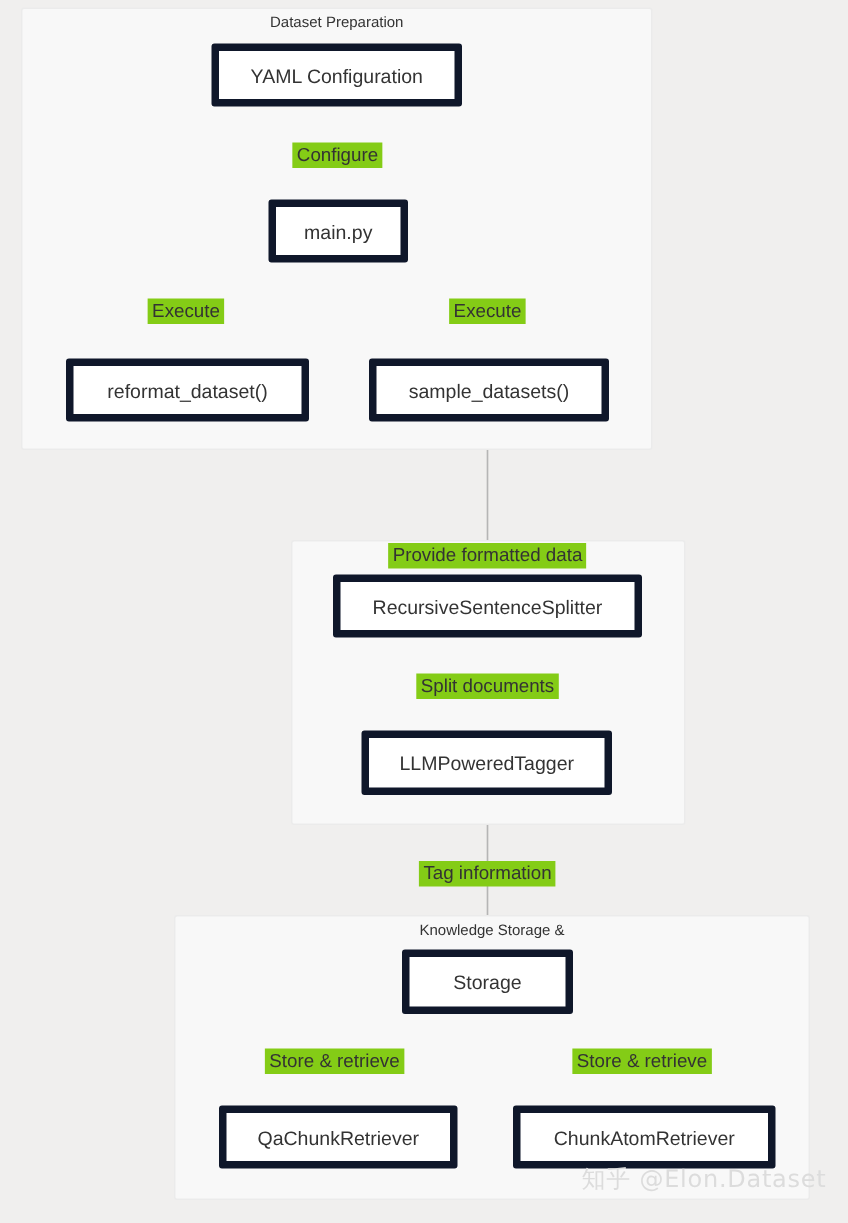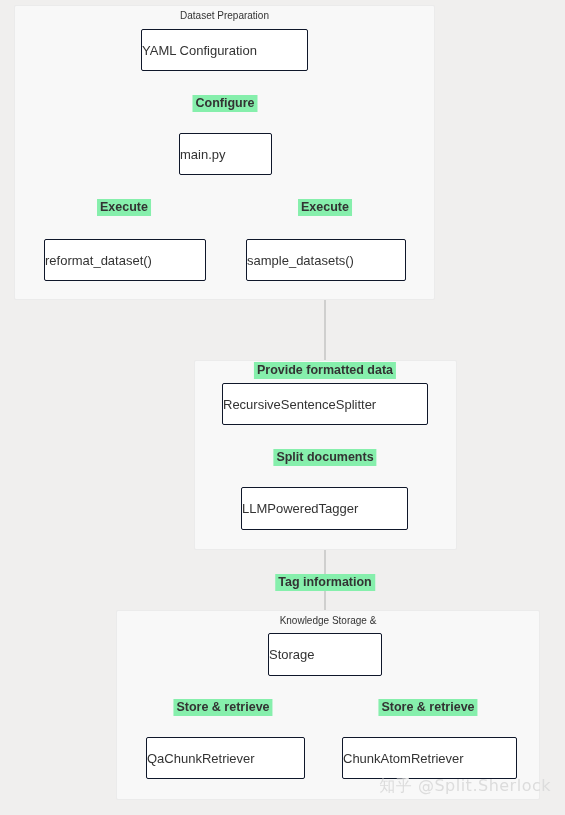--- a/index.html
+++ b/index.html
@@ -35,41 +35,41 @@
     right: 0;
     text-align: center;
     font-size: 10px;
     color: #333333;
     white-space: nowrap;
   }
   
   .node {
     position: absolute;
     background: #ffffff;
-    border: 1px solid #0f172a;
+    border: 5px solid #0f172a;
     border-radius: 2px;
     box-sizing: border-box;
     display: flex;
     align-items: center;
+    justify-content: center;
     font-size: 13px;
     color: #333333;
     white-space: nowrap;
   }
   
   .edge-label {
     position: absolute;
-    background: #86efac;
+    background: #84cc16;
     font-size: 12.5px;
     color: #333333;
     white-space: nowrap;
     padding: 1px 3px;
     box-sizing: border-box;
     line-height: 15px;
     transform: translateX(-50%);
-    font-weight: bold;
   }
   
   #edges {
     position: absolute;
     left: 0; top: 0;
     width: 565px;
     height: 815px;
     pointer-events: none;
   }
   #edges path, #edges line {
@@ -204,16 +204,16 @@
   <div class="edge-label" style="left:325px; top:324px;margin-top:38px;">Provide formatted data</div>
 
   <div class="edge-label" style="left:325px; top:449px;">Split documents</div>
 
   <div class="edge-label" style="left:325px; top:574px;text-align:center;">Tag information</div>
 
   <div class="edge-label" style="left:223px; top:699px;">Store &amp; retrieve</div>
 
   <div class="edge-label" style="left:428px; top:699px;">Store &amp; retrieve</div>
 
-  <div class="watermark">知乎 @Split.Sherlock</div>
+  <div class="watermark">知乎 @Elon.Dataset</div>
 
   <div class="strip-bottom"></div>
 </div>
 
 </body></html>

